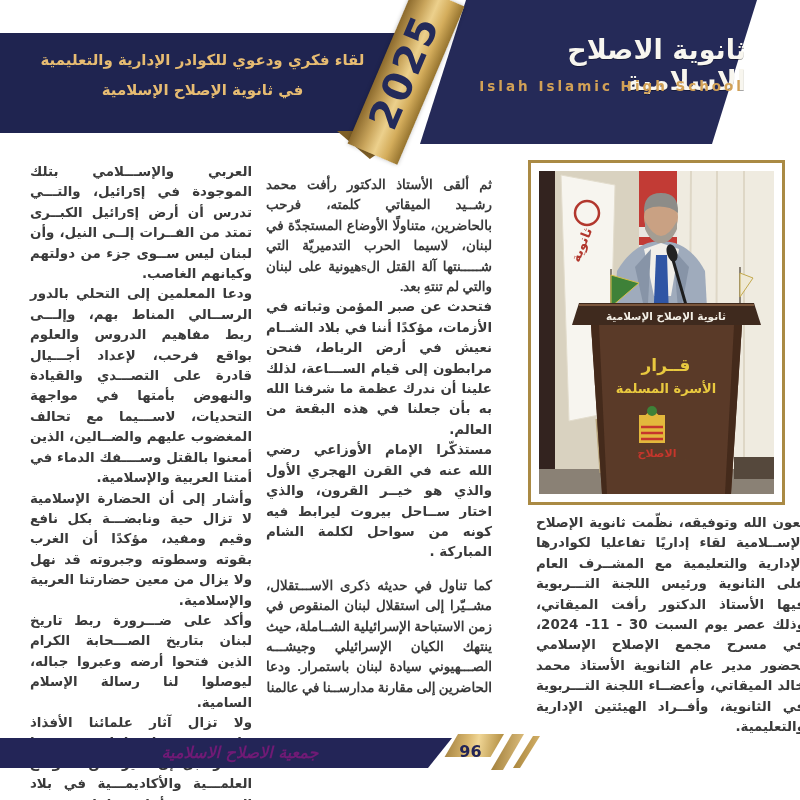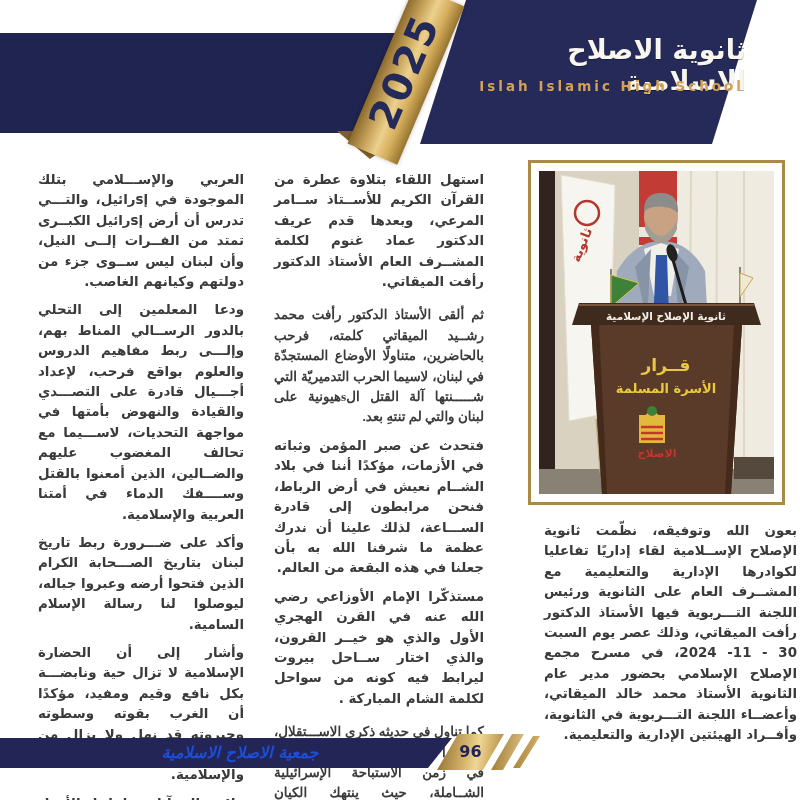--- a/index.html
+++ b/index.html
@@ -56,21 +56,21 @@
     position:absolute; left:404px; top:72px;
     transform:translate(-50%,-50%) rotate(-67deg);
     color:#232a5a; font-size:40px; font-weight:800; letter-spacing:2px;
   }
 
   
   .col {
     position:absolute; direction:rtl; text-align:justify;
     color:#3a3a3a; font-size:13.4px; font-weight:700; line-height:20.4px;
   }
-  .col p { margin:8px; }
+  .col p { margin:0; }
   .col p.gap { margin-top:13px;font-family:Liberation Serif, serif; }
   .col-left   { left:30px;  top:162px; width:222px; }
   .col-middle { left:266px; top:162px; width:226px; }
   .col-right  { left:536px; top:513px; width:269px; }
 
   
   .photo-frame {
     position:absolute; left:528px; top:160px; width:257px; height:345px;
     border:3px solid #aa8a44; background:#ffffff; padding:8px;
   }
@@ -78,24 +78,24 @@
 
   
   .ftr-bar {
     position:absolute; left:0; top:738px; width:452px; height:30px;
     background:#232557;
     clip-path:polygon(0 0, 452px 0, 428px 30px, 0 30px);
   }
   .ftr-assoc {
     position:absolute; left:40px; top:738px; width:400px; height:30px;
     line-height:30px; text-align:center; direction:rtl;
-    color:#1d4ed8; font-size:16px; font-weight:700; font-style:italic;
+    color:#701a75; font-size:16px; font-weight:700; font-style:italic;
   }
   .ftr-page-box {
-    position:absolute; left:437px; top:734px; width:67px; height:36px;
+    position:absolute; left:437px; top:734px; width:67px; height:23px;
     background:linear-gradient(100deg,#8c6a2d 0%,#d9b76e 45%,#f0d696 60%,#a98334 100%);
     clip-path:polygon(21px 0, 67px 0, 46px 36px, 0 36px);
     text-align:center; line-height:36px;
     color:#232557; font-size:16px; font-weight:800;
   }
   .ftr-stripe1 {
     position:absolute; left:491px; top:734px; width:33px; height:36px;
     background:linear-gradient(100deg,#96742f,#e7c888);
     clip-path:polygon(21px 0, 33px 0, 12px 36px, 0 36px);
   }
@@ -107,20 +107,24 @@
 </style>
 </head>
 <body>
 
 <div class="header">
   <div class="hdr-right-shape"></div>
   <div class="school-ar">ثانوية الاصلاح الاسلامية</div>
   <div class="school-en">Islah Islamic High School</div>
 
   <div class="hdr-left-bar"></div>
+  <div class="event-lines">
+    <div class="l1">لقاء فكري ودعوي للكوادر الإدارية والتعليمية</div>
+    <div class="l2">في ثانوية الإصلاح الإسلامية</div>
+  </div>
 
   <div class="ribbon-fold"></div>
   <div class="ribbon"></div>
   <div class="year">2025</div>
 </div>
 
 <div class="photo-frame">
   <svg viewBox="0 0 235 323" xmlns="http://www.w3.org/2000/svg">
 
     <rect x="0" y="0" width="235" height="323" fill="#d9d2c0"></rect>
@@ -184,32 +188,31 @@
     </g>
     <text x="118" y="286" font-size="11" font-weight="bold" fill="#c5362c" text-anchor="middle" direction="rtl">الاصلاح</text>
   </svg>
 </div>
 
 <div class="col col-right">
   <p>بعون الله وتوفيقه، نظّمت ثانوية الإصلاح الإســلامية لقاء إداريًا تفاعليا لكوادرها الإدارية والتعليمية مع المشــرف العام على الثانوية ورئيس اللجنة التـــربوية فيها الأستاذ الدكتور رأفت الميقاتي، وذلك عصر يوم السبت 30 - 11- 2024، في مسرح مجمع الإصلاح الإسلامي بحضور مدير عام الثانوية الأستاذ محمد خالد الميقاتي، وأعضــاء اللجنة التـــربوية في الثانوية، وأفــراد الهيئتين الإدارية والتعليمية.</p>
 </div>
 
 <div class="col col-middle">
-  <p>استهل اللقاء بتلاوة عطرة من القرآن الكريم للأســتاذ ســامر المرعي، وبعدها قدم عريف الدكتور عماد غنوم لكلمة المشــرف العام الأستاذ الدكتور رأفت الميقاتي.</p>
   <p class="gap">ثم ألقى الأستاذ الدكتور رأفت محمد رشــيد الميقاتي كلمته، فرحب بالحاضرين، متناولًا الأوضاع المستجدّة في لبنان، لاسيما الحرب التدميريّة التي شـــــنتها آلة القتل الsهيونية على لبنان والتي لم تنتهِ بعد.</p>
-  <p>فتحدث عن صبر المؤمن وثباته في الأزمات، مؤكدًا أننا في بلاد الشــام نعيش في أرض الرباط، فنحن مرابطون إلى قادرة الســـاعة، لذلك علينا أن ندرك عظمة ما شرفنا الله به بأن جعلنا في هذه البقعة من العالم.</p>
+  <p>فتحدث عن صبر المؤمن وثباته في الأزمات، مؤكدًا أننا في بلاد الشــام نعيش في أرض الرباط، فنحن مرابطون إلى قيام الســـاعة، لذلك علينا أن ندرك عظمة ما شرفنا الله به بأن جعلنا في هذه البقعة من العالم.</p>
   <p>مستذكّرا الإمام الأوزاعي رضي الله عنه في القرن الهجري الأول والذي هو خيــر القرون، والذي اختار ســاحل بيروت ليرابط فيه كونه من سواحل لكلمة الشام المباركة .</p>
   <p class="gap">كما تناول في حديثه ذكرى الاســـتقلال، مشــيّرا إلى استقلال لبنان المنقوص في زمن الاستباحة الإسرائيلية الشــاملة، حيث ينتهك الكيان الإسرائيلي وجيشـــه الصـــهيوني سيادة لبنان باستمرار. ودعا الحاضرين إلى مقارنة مدارســنا في عالمنا</p>
 </div>
 
 <div class="col col-left">
   <p>العربي والإســـلامي بتلك الموجودة في إsرائيل، والتـــي تدرس أن أرض إsرائيل الكبــرى تمتد من الفــرات إلــى النيل، وأن لبنان ليس ســوى جزء من دولتهم وكيانهم الغاصب.</p>
   <p>ودعا المعلمين إلى التحلي بالدور الرســالي المناط بهم، وإلـــى ربط مفاهيم الدروس والعلوم بواقع فرحب، لإعداد أجـــيال قادرة على التصـــدي والقيادة والنهوض بأمتها في مواجهة التحديات، لاســـيما مع تحالف المغضوب عليهم والضــالين، الذين أمعنوا بالقتل وســــفك الدماء في أمتنا العربية والإسلامية.</p>
+  <p>وأشار إلى أن الحضارة الإسلامية لا تزال حية ونابضـــة بكل نافع وقيم ومفيد، مؤكدًا أن الغرب بقوته وسطوته وجبروته قد نهل ولا يزال من معين حضارتنا العربية والإسلامية.</p>
   <p>وأكد على ضـــرورة ربط تاريخ لبنان بتاريخ الصـــحابة الكرام الذين فتحوا أرضه وعبروا جباله، ليوصلوا لنا رسالة الإسلام السامية.</p>
-  <p>وأشار إلى أن الحضارة الإسلامية لا تزال حية ونابضـــة بكل نافع وقيم ومفيد، مؤكدًا أن الغرب بقوته وسطوته وجبروته قد نهل ولا يزال من معين حضارتنا العربية والإسلامية.</p>
   <p>ولا تزال آثار علمائنا الأفذاذ حاضــــرة في اختراعاتهم في هذا العصر، بل إن كثيرًا من المواقع العلمـــية والأكاديمـــية في بلاد الغرب يتبوأها علماء عرب ومســــلمون، وقســـم كبير من هؤلاء هو من مدينتنا الحبيبة، مدينة طرابلس.</p>
 </div>
 
 <div class="ftr-bar"></div>
 <div class="ftr-assoc">جمعية الاصلاح الاسلامية</div>
 <div class="ftr-page-box">
   <span>96</span>
 </div>
 <div class="ftr-stripe1"></div>
 <div class="ftr-stripe2"></div>

